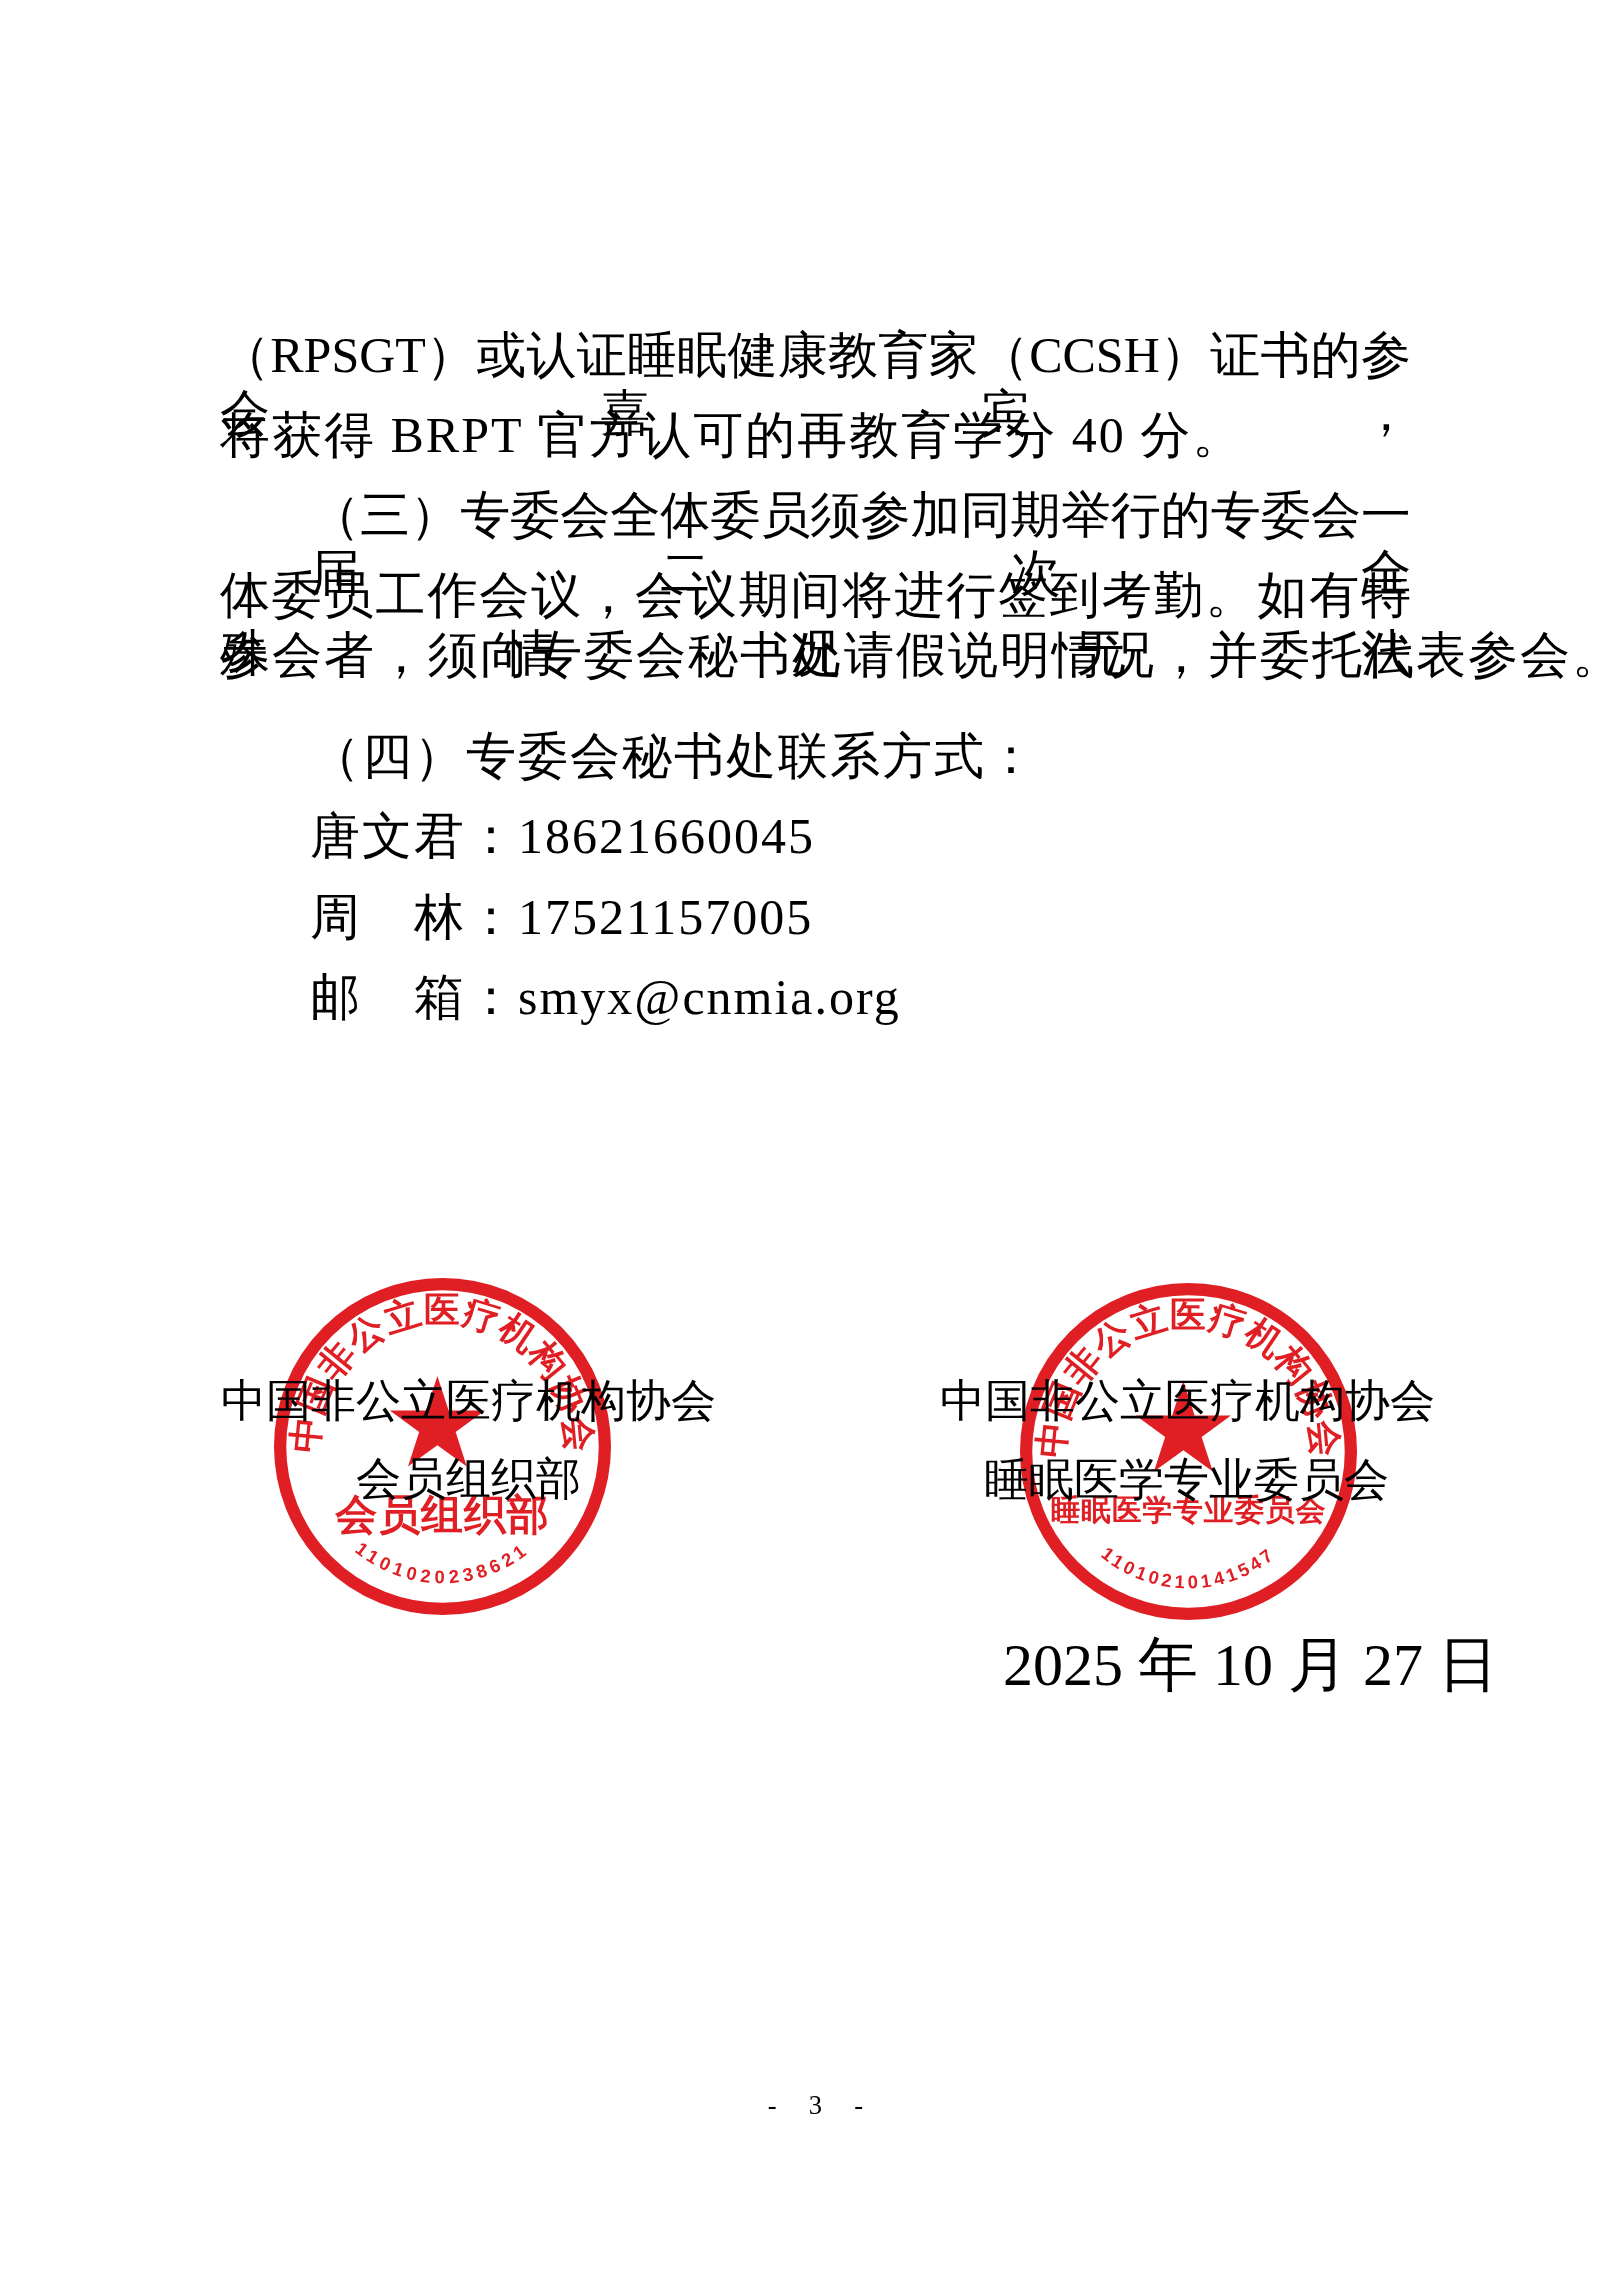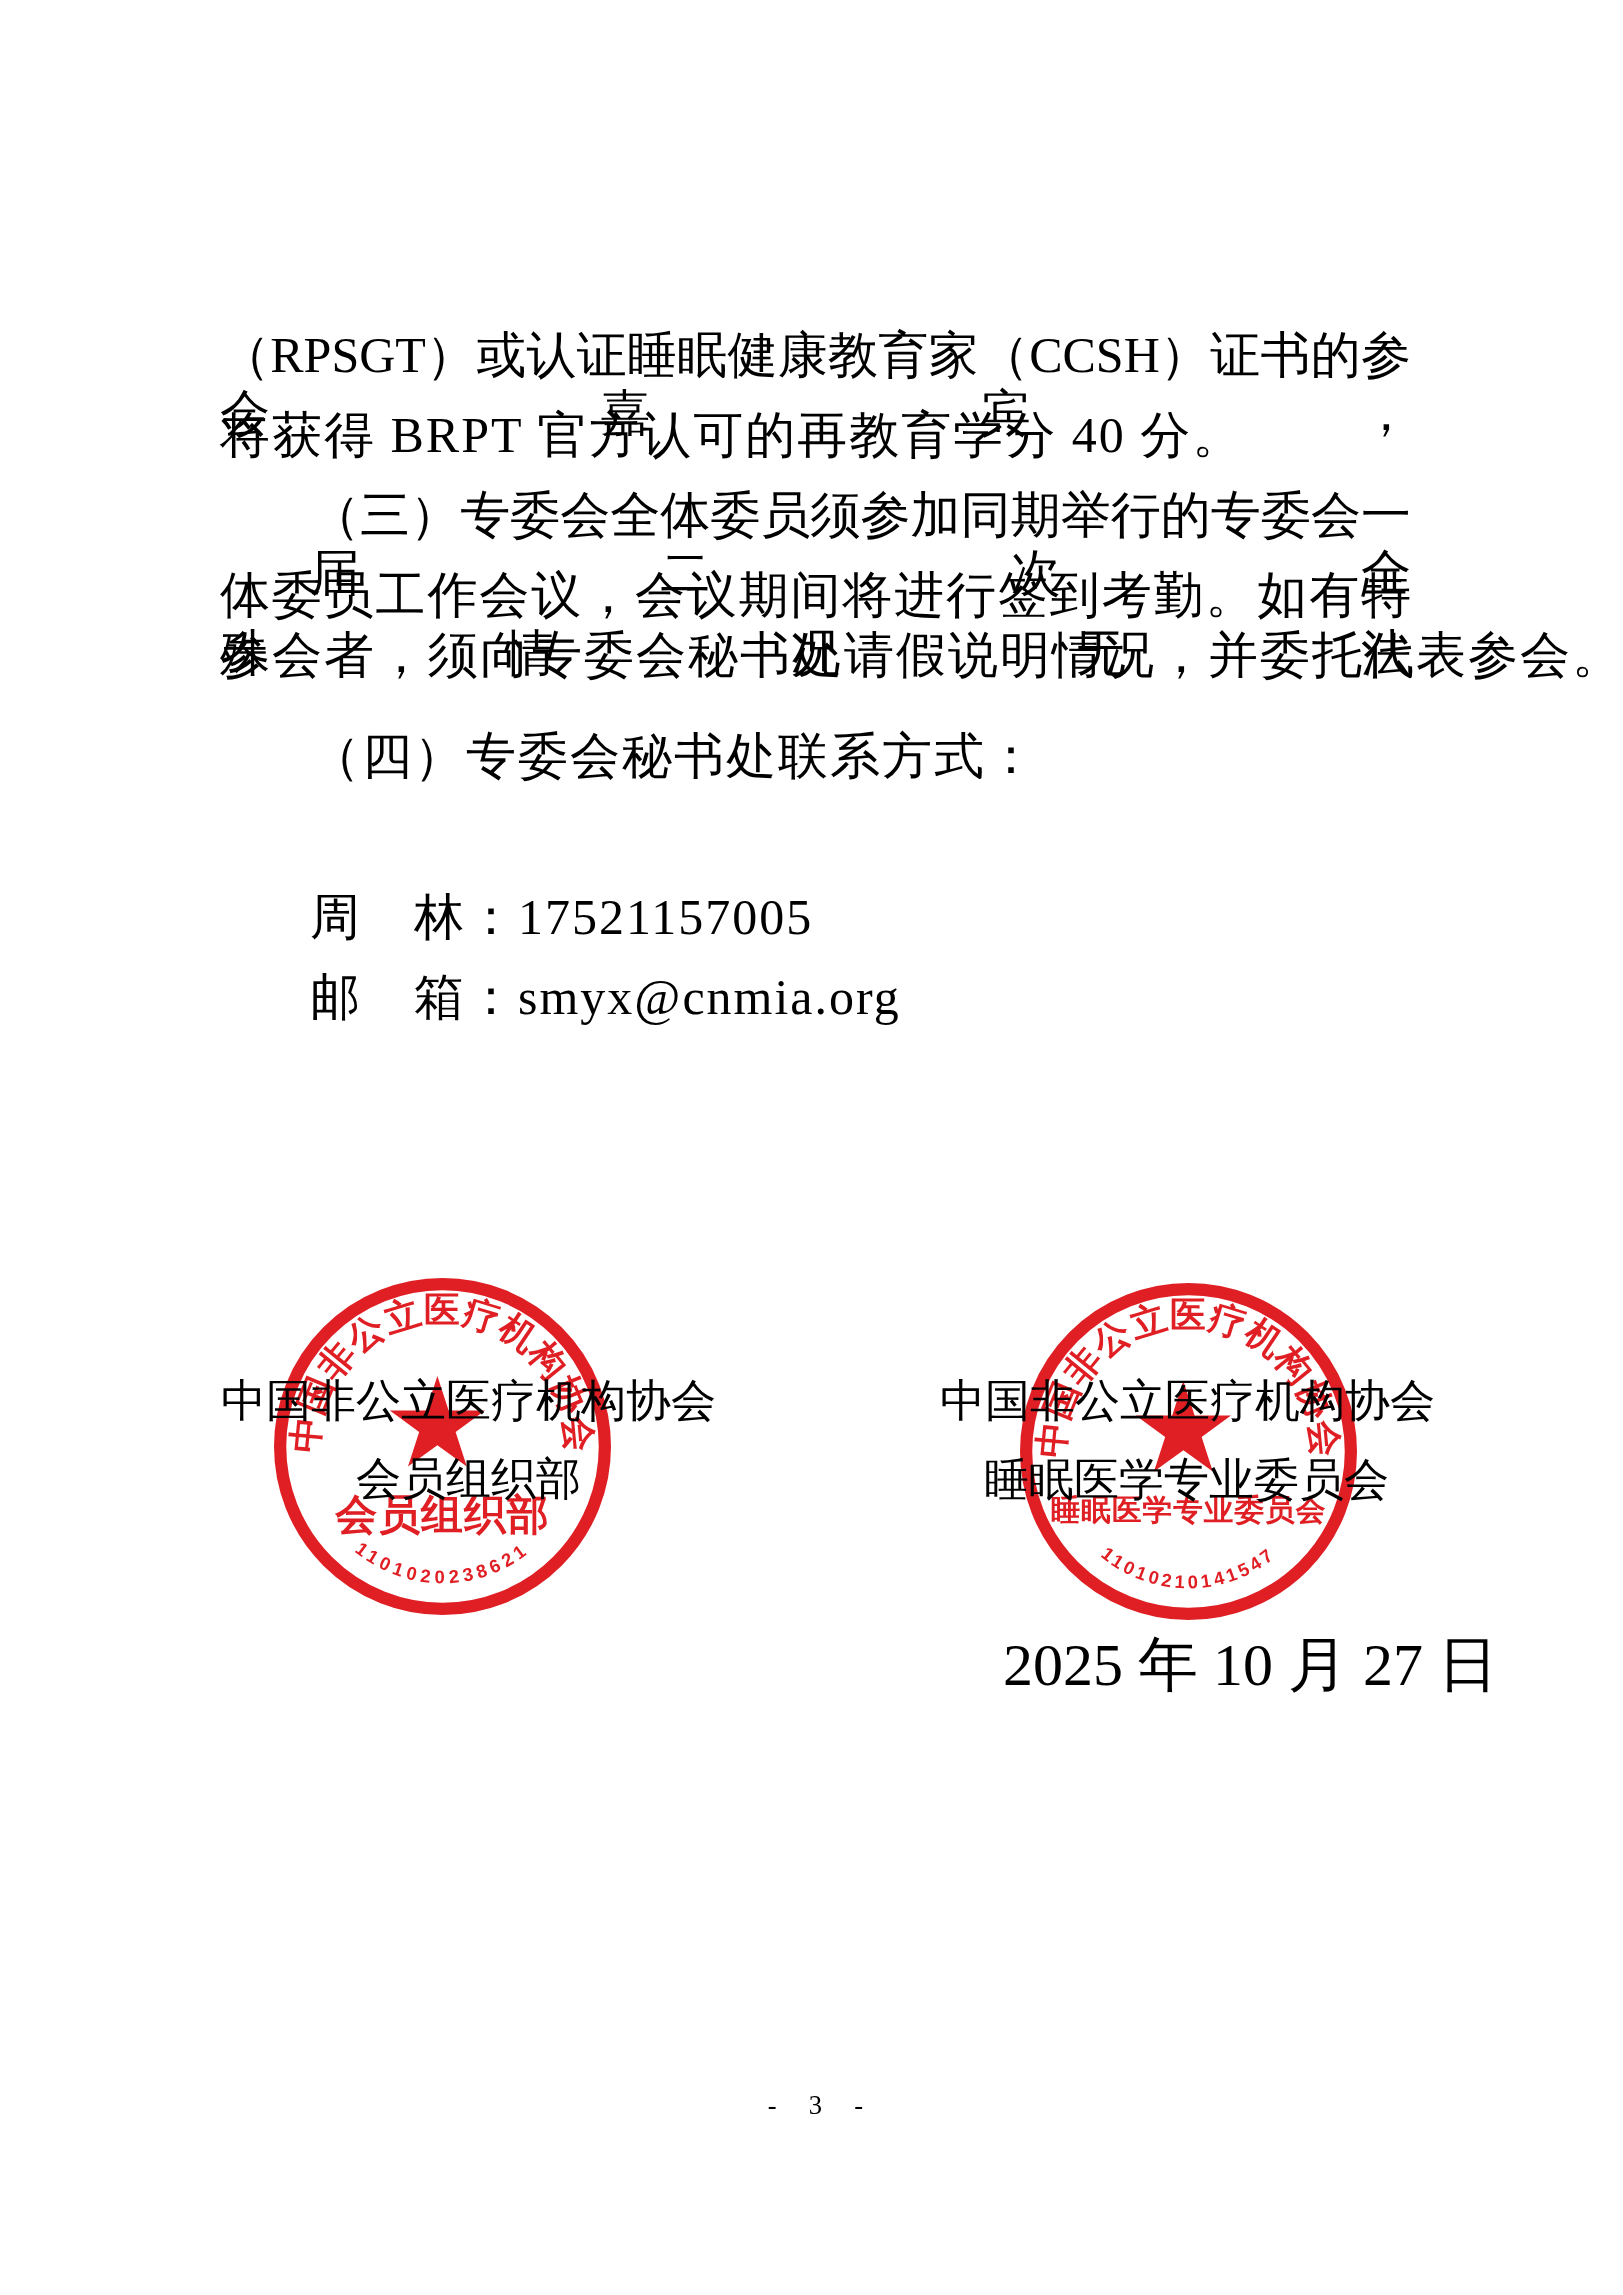--- a/index.html
+++ b/index.html
@@ -51,20 +51,21 @@
 <body>
 
 <div class="page">
 
   <div class="bline justify" style="left:220px; top:327px; width:1191px;">（RPSGT）或认证睡眠健康教育家（CCSH）证书的参会嘉宾，</div>
   <div class="bline" style="left:220px; top:407px;">将获得 BRPT 官方认可的再教育学分 40 分。</div>
   <div class="bline justify" style="left:310px; top:487px; width:1101px;">（三）专委会全体委员须参加同期举行的专委会一届二次全</div>
   <div class="bline justify" style="left:220px; top:567px; width:1191px;">体委员工作会议，会议期间将进行签到考勤。如有特殊情况无法</div>
   <div class="bline" style="left:220px; top:613px;margin-top:14px;">参会者，须向专委会秘书处请假说明情况，并委托代表参会。</div>
   <div class="bline bold" style="left:310px; top:728px;">（四）专委会秘书处联系方式：</div>
+  <div class="bline" style="left:310px; top:808px;">唐文君：18621660045</div>
   <div class="bline" style="left:310px; top:889px;">周　林：17521157005</div>
   <div class="bline" style="left:310px; top:969px;">邮　箱：smyx@cnmia.org</div>
 
   <svg class="seal" style="left:274px; top:1278px;" viewBox="0 0 660 660">
     <defs>
       <path id="arcL" d="M 86.3 342.8 A 244 244 0 1 1 573.7 342.8"></path>
       <path id="numL" d="M 157.7 535.3 A 268 268 0 0 0 502.3 535.3"></path>
     </defs>
     <circle class="seal-ring" cx="330" cy="330" r="318"></circle>
     <polygon class="seal-star" points="320,192 342,259.7 413.2,259.7 355.7,301.6 377.6,369.3 320,327.5 262.4,369.3 284.3,301.6 226.8,259.7 298,259.7"></polygon>

